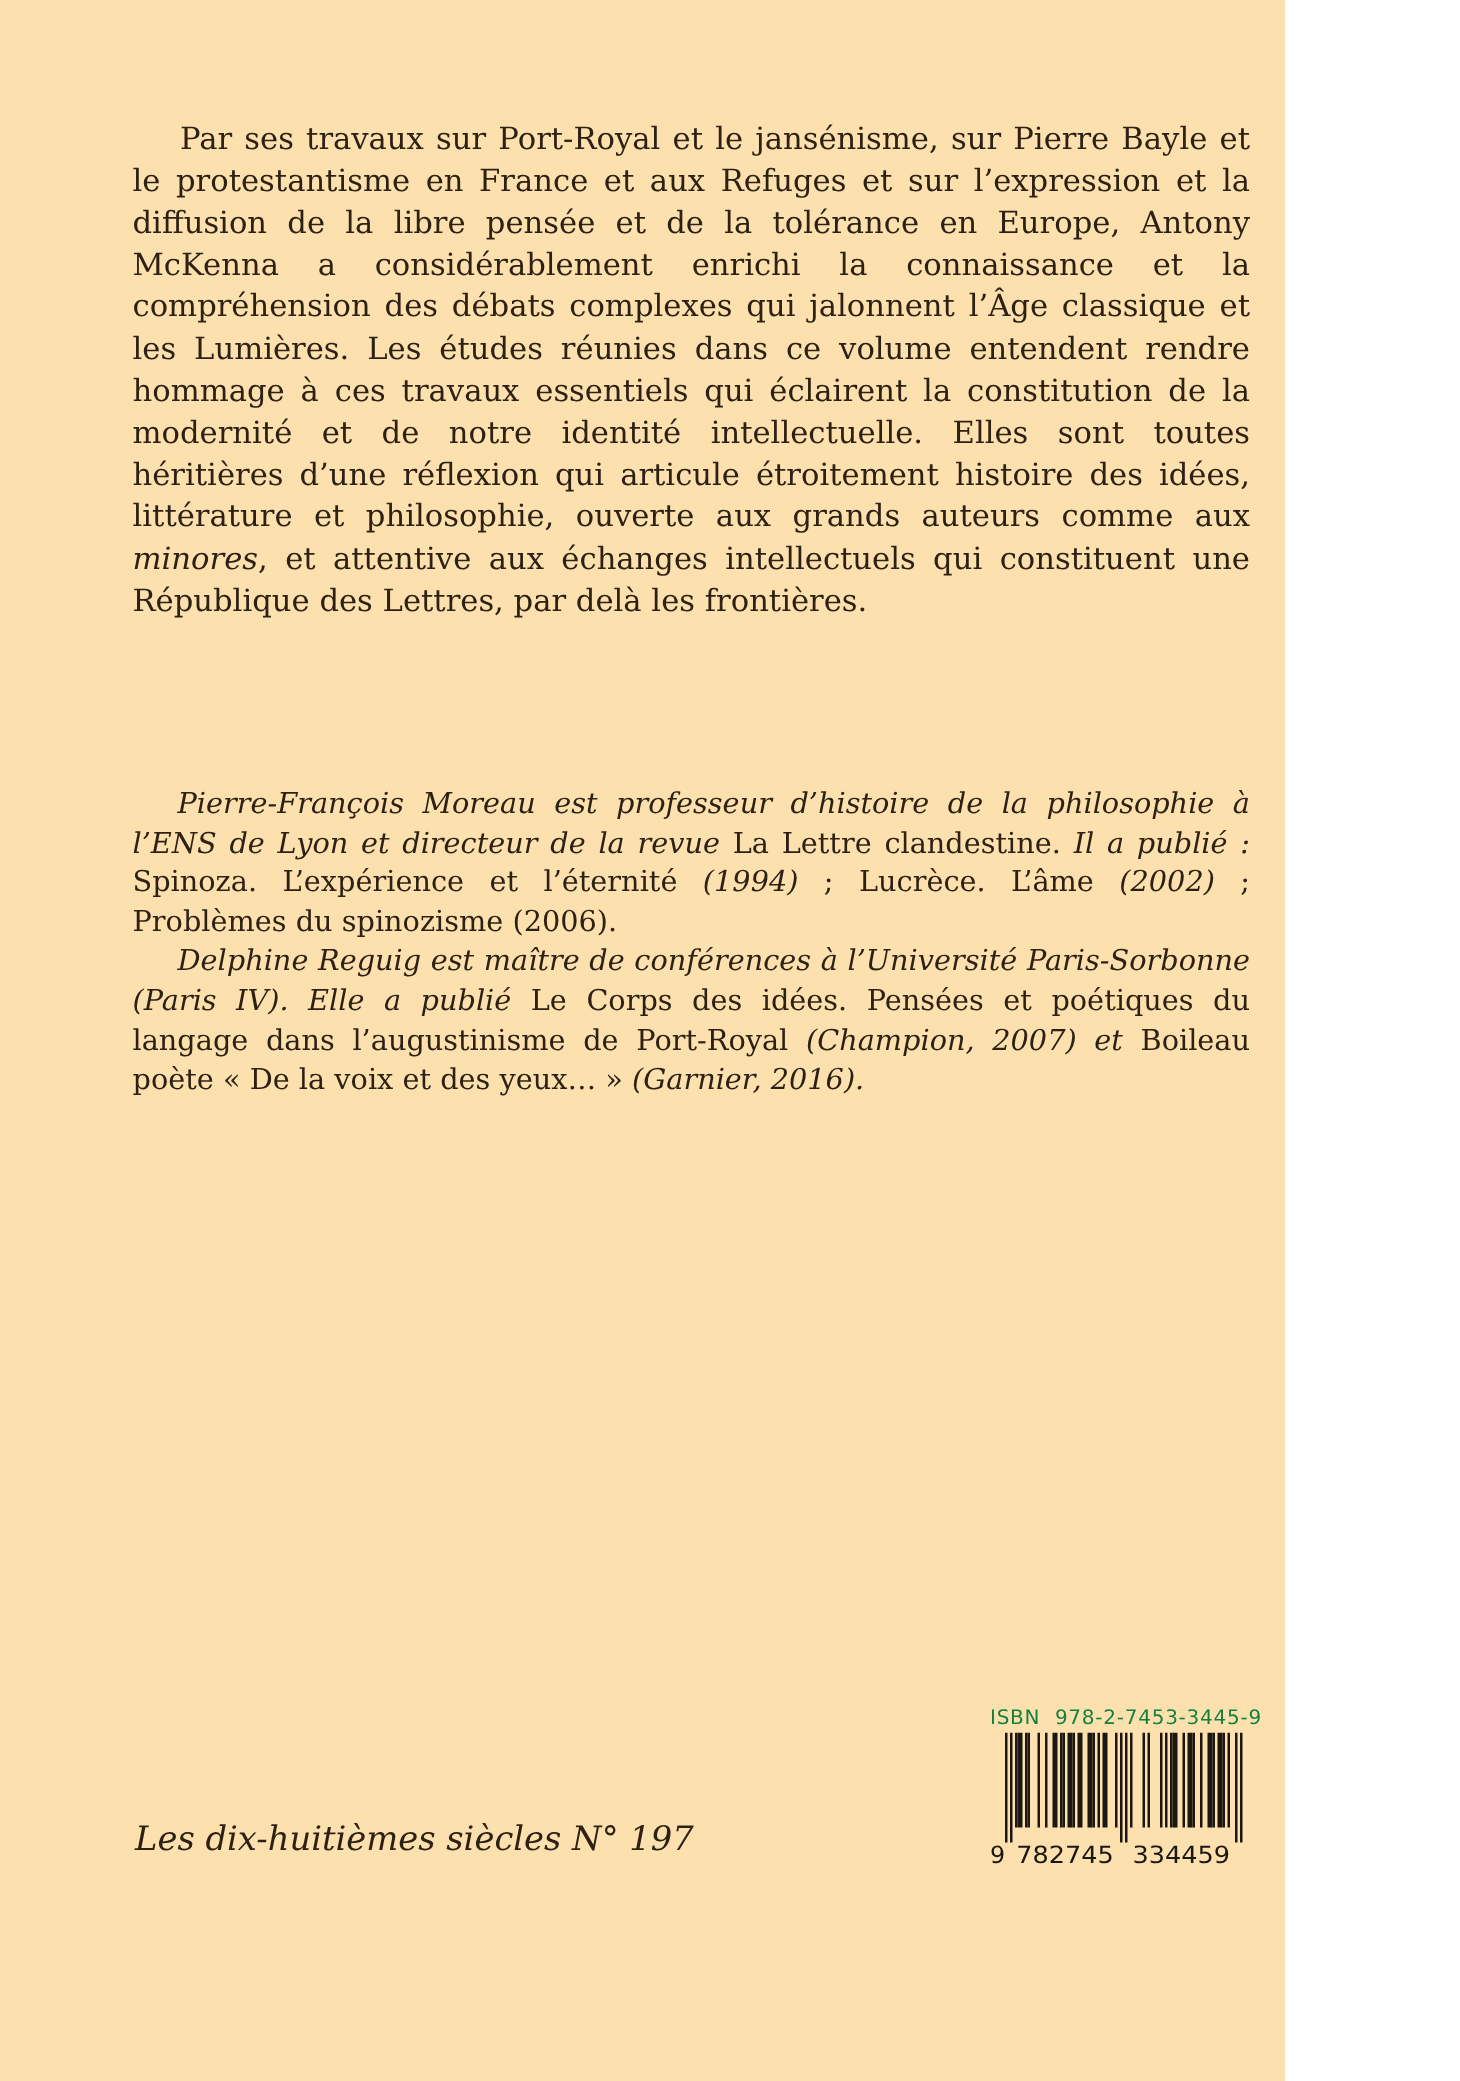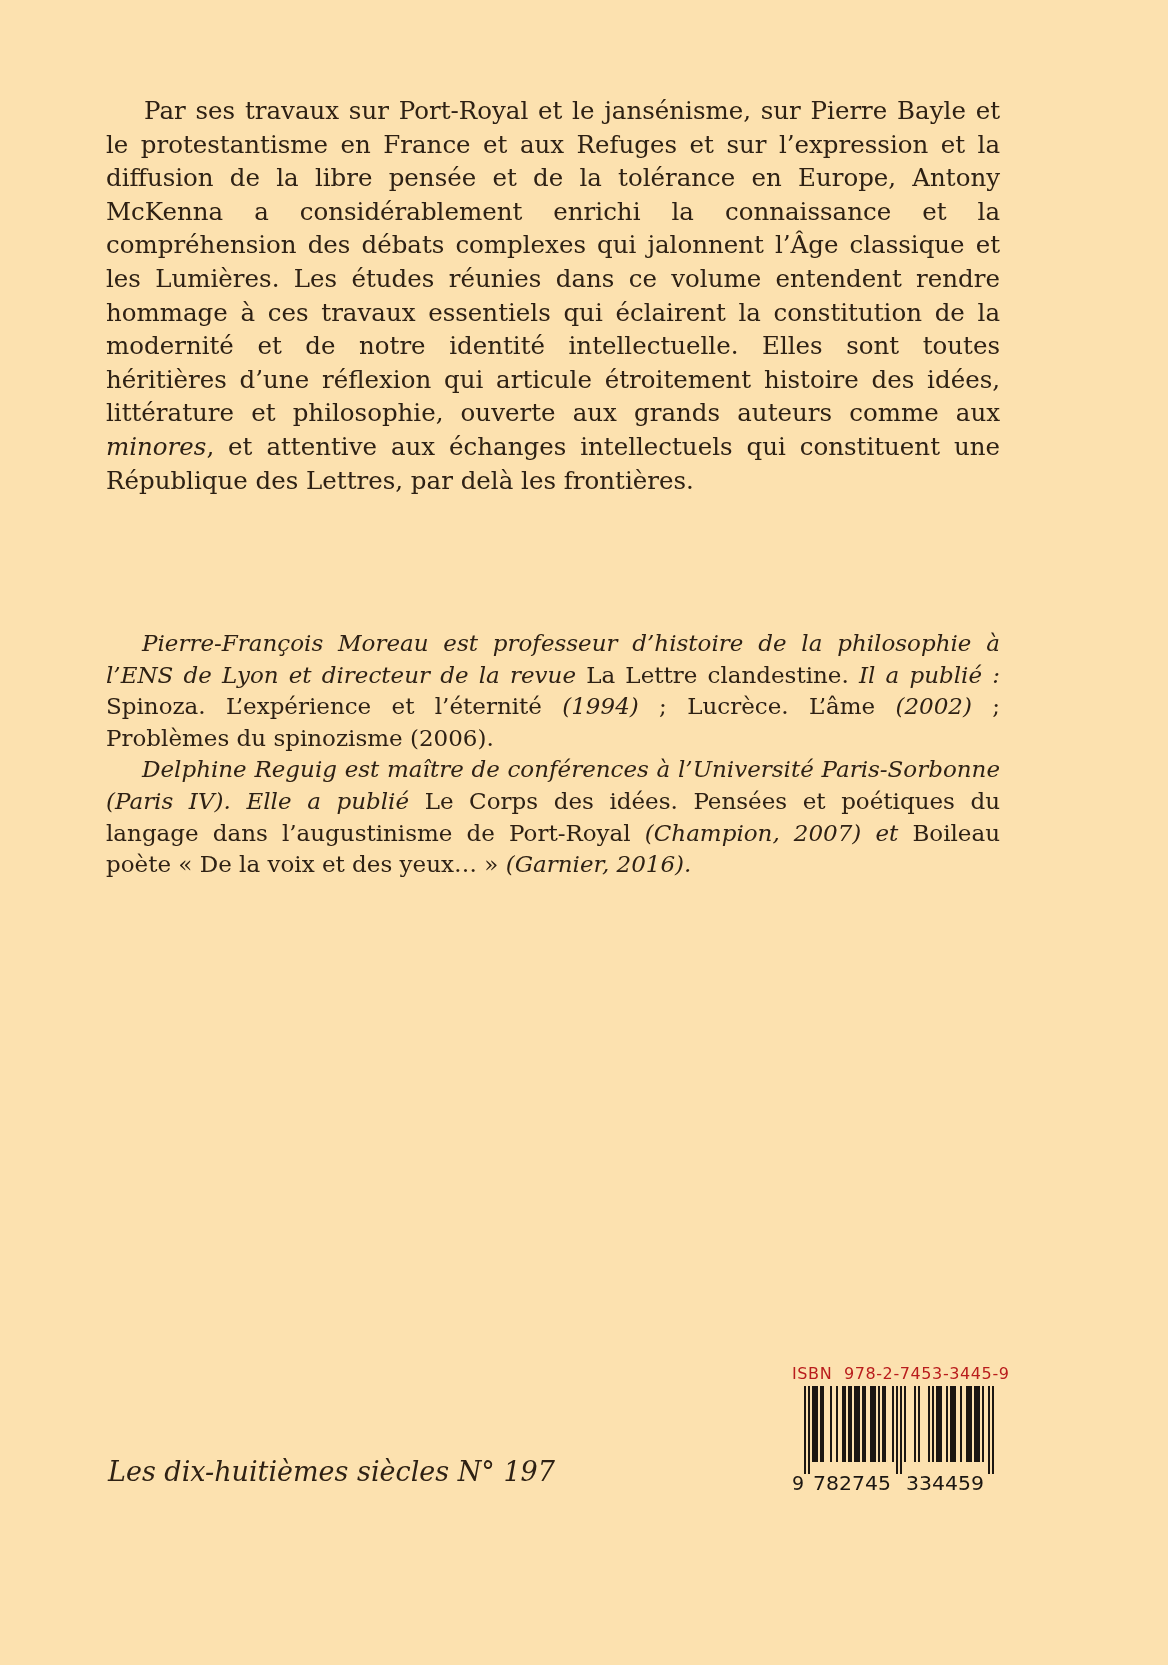--- a/index.html
+++ b/index.html
@@ -1,18 +1,18 @@
 <!DOCTYPE html>
 <html><head>
 <meta charset="utf-8">
 <style>
   html,body { margin:0; padding:0; }
   .page {
     position:relative;
-    width:1168px; height:1665px;
+    width:1028px; height:1665px;
     background:#fce1af;
     color:#2e2114;
     font-family:"DejaVu Serif", serif;
     overflow:hidden;
   }
   .blurb {
     position:absolute;
     left:106px; top:94px; width:894px;
     font-size:24.5px; line-height:33.6px;
     text-align:justify;
@@ -31,21 +31,21 @@
   .collection {
     position:absolute;
     left:108px; top:1456px;
     font-size:27px; font-style:italic;
     white-space:nowrap;
   }
   .barcode-block {
     position:absolute;
     left:792px; top:1364px; width:204px;
     text-align:center;
-    color:#b91c1c;
+    color:#15803d;
   }
   .isbn-line {
     font-family:"DejaVu Sans", sans-serif;
     font-size:16px;
     letter-spacing:0.6px;
     word-spacing:6px;
     margin:0 0 3px 0;
     white-space:nowrap;
   }
   svg.ean { display:block; margin:0 auto; }

